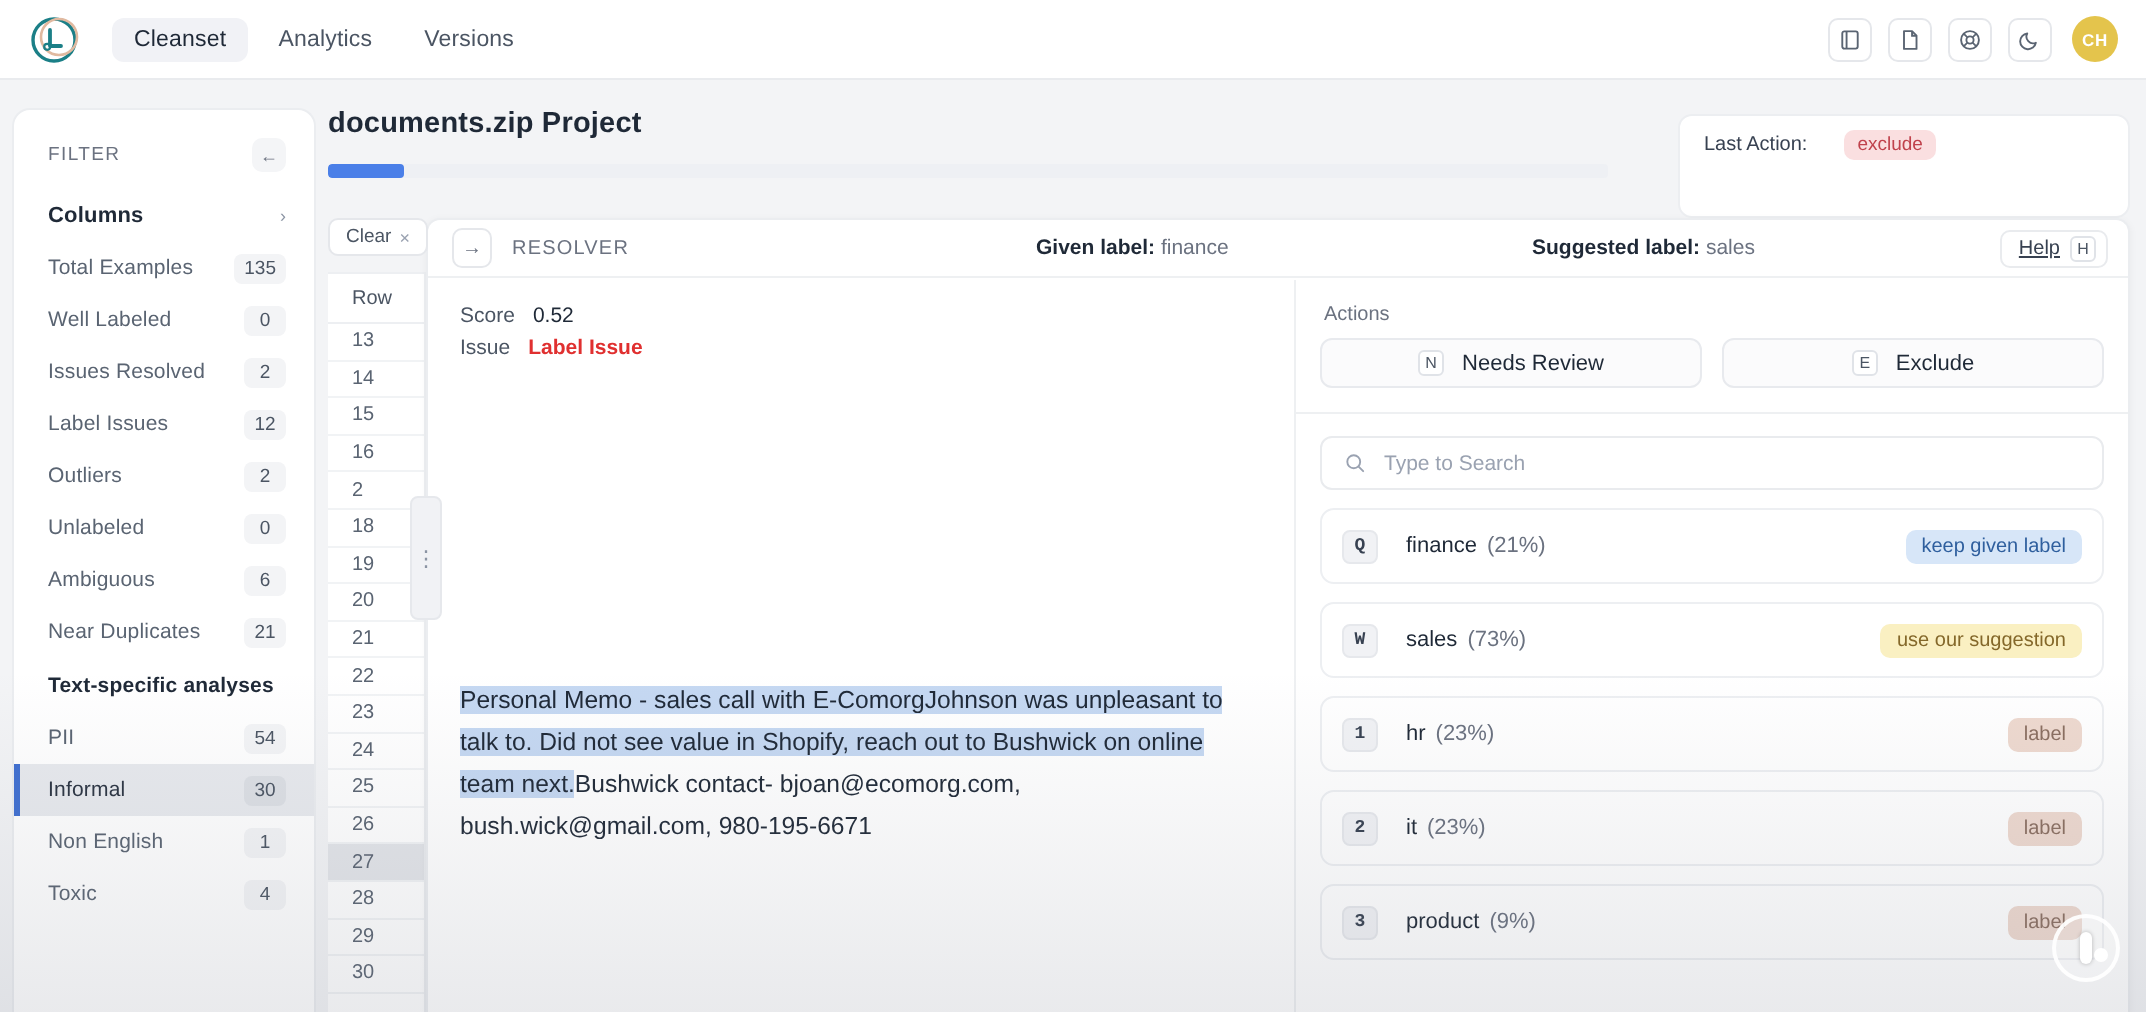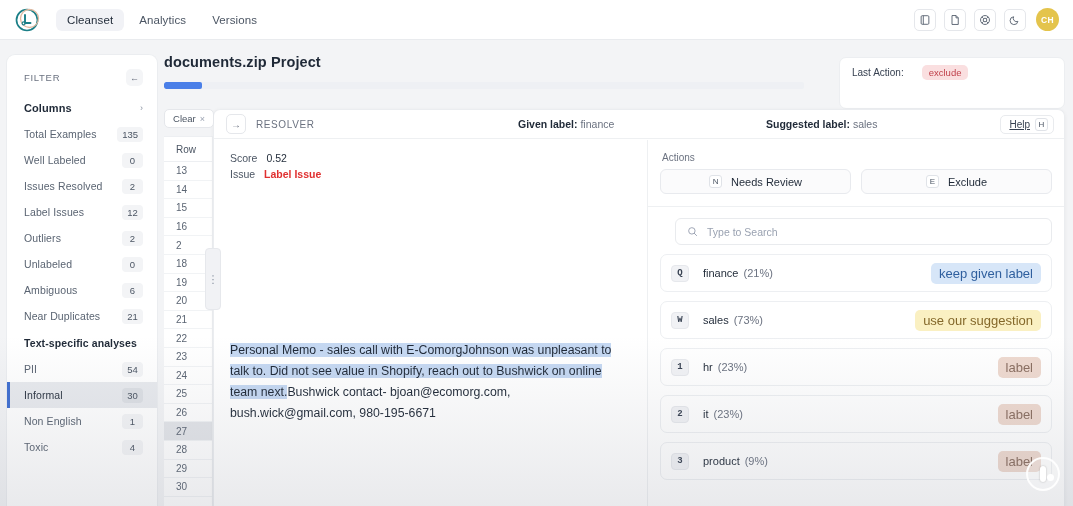--- a/index.html
+++ b/index.html
@@ -185,39 +185,39 @@
   .act-btn {
     flex: 1; height: 25px; border: 1px solid #e8eaee; border-radius: 6px;
     background: #fbfbfc; display: flex; align-items: center; justify-content: center;
     gap: 9px; cursor: pointer;
   }
   .act-btn .t { font-size: 11px; color: #1f2937; }
   .sep { height: 1px; background: #eef0f2; margin: 12px -12px 0 -12px; }
 
   .search {
     margin-top: 11px; height: 27px; border: 1px solid #e9ebee; border-radius: 6px;
-    display: flex; align-items: center; padding: 0 11px; gap: 9px; cursor: text; margin-left: 15px;
+    display: flex; align-items: center; padding: 0 11px; gap: 9px; cursor: text;
   }
   .search .ph { font-size: 10.5px; color: #9aa2b1; }
 
   .label-list { margin-top: 9px; display: flex; flex-direction: column; gap: 9px; }
   .label-row {
     height: 38px; border: 1px solid #edeff2; border-radius: 7px;
     display: flex; align-items: center; padding: 0 10px; cursor: pointer;
     background: #fff;
   }
   .label-row .key {
     width: 18px; height: 17px; border-radius: 4px; background: #f1f2f5;
     border: 1px solid #e6e8ec;
     display: flex; align-items: center; justify-content: center;
     font-family: "Liberation Mono", monospace; font-size: 9px; color: #374151; font-weight: 700;
   }
   .label-row .name { margin-left: 14px; font-size: 11px; color: #1f2937; }
   .label-row .pct { margin-left: 5px; font-size: 11px; color: #6b7280; }
-  .tag { margin-left: auto; font-size: 13px; padding: 3px 8px; border-radius: 5px; }
+  .tag { margin-left: auto; font-size: 10px; padding: 3px 8px; border-radius: 5px; }
   .tag.keep { background: #d7e6f8; color: #2f5f9e; }
   .tag.sugg { background: #faf0c2; color: #84682a; }
   .tag.plain { background: #eed9cf; color: #8a6e60; }
 
   
   .drag-handle {
     position: absolute; left: 41px; top: 194px; width: 16px; height: 62px;
     background: #f1f2f5; border: 1px solid #e6e8ec; border-radius: 4px;
     display: flex; align-items: center; justify-content: center;
     font-size: 11px; color: #8b94a3; z-index: 5;

